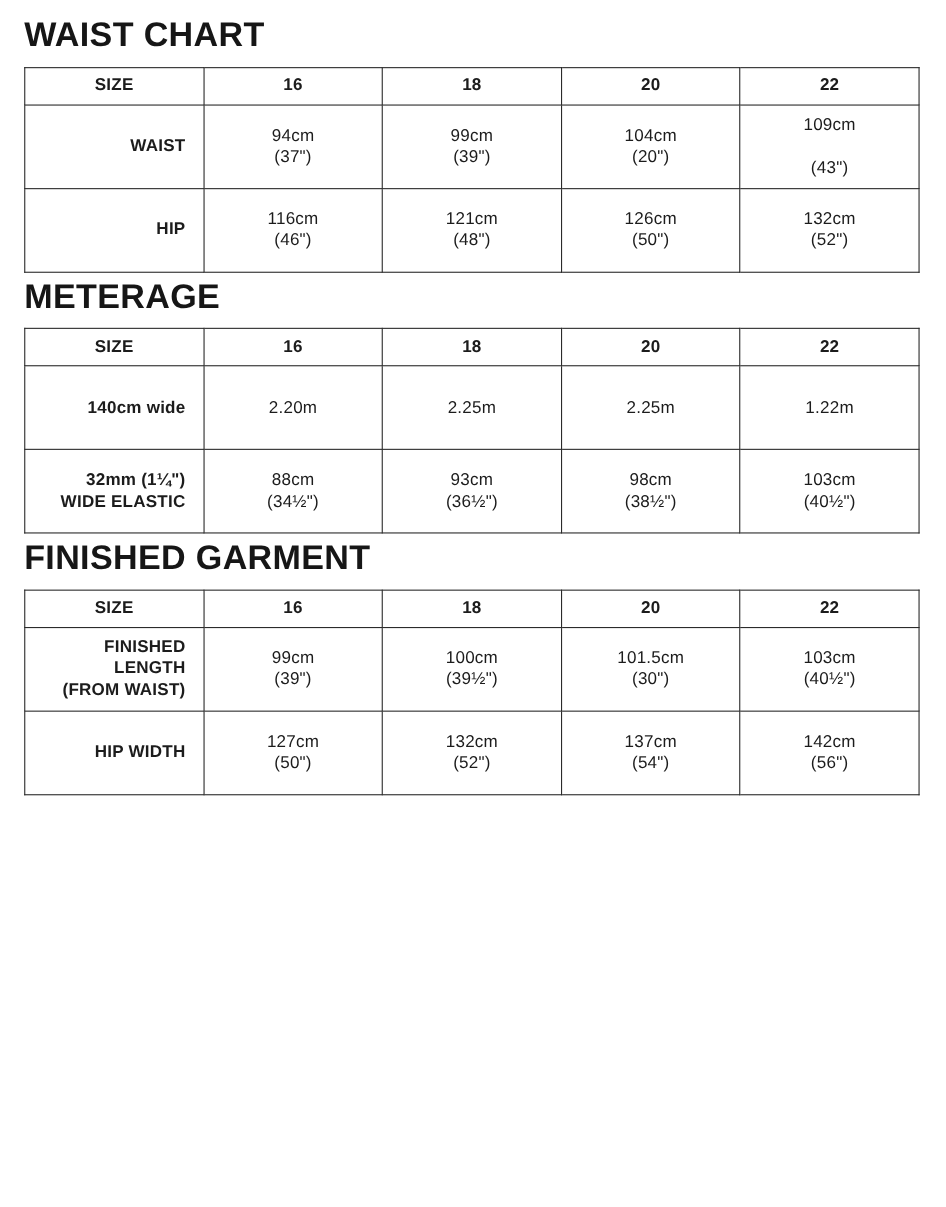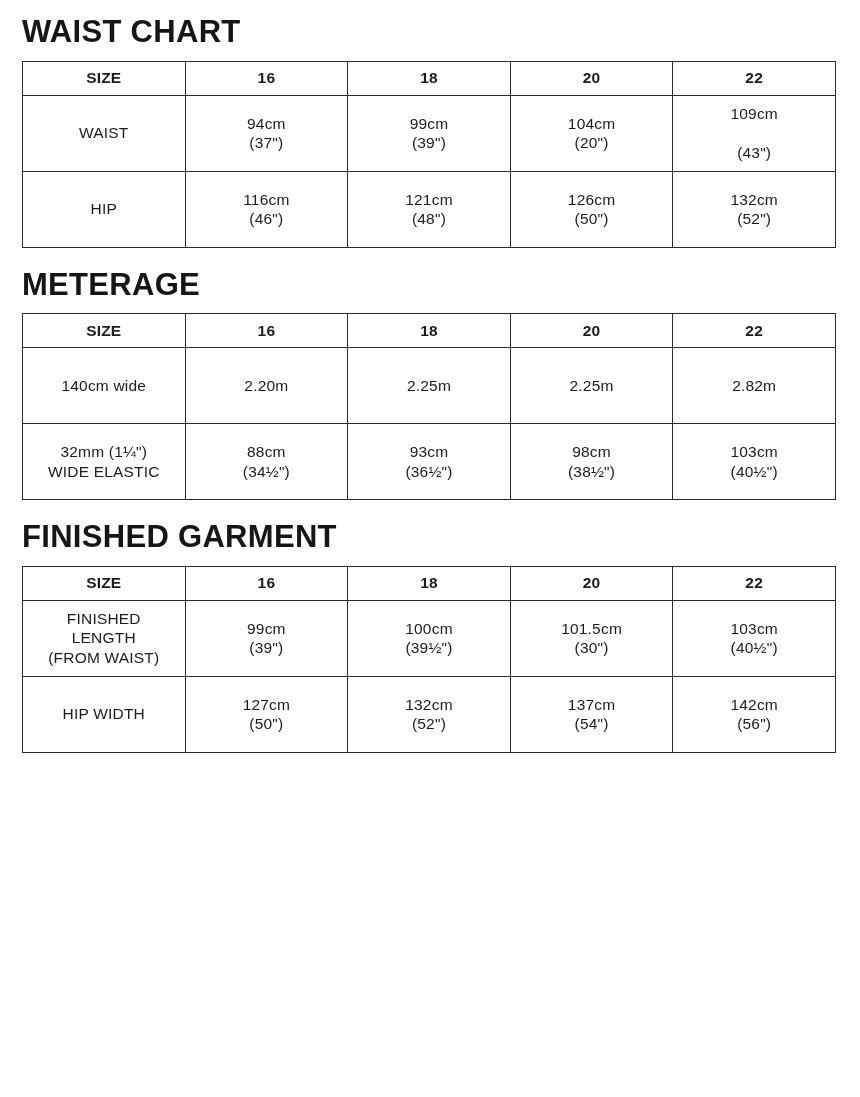--- a/index.html
+++ b/index.html
@@ -20,21 +20,21 @@
   }
   h2.title {
     font-size: 31px;
     font-weight: bold;
     line-height: 1.05;
     letter-spacing: 0.3px;
     color: #161616;
     margin: 16px 0 12px 0;
   }
   section.tbl + section.tbl h2.title {
-    margin-top: 21px;
+    margin-top: 6px;
   }
   table.grid {
     width: 100%;
     border-collapse: collapse;
     table-layout: fixed;
   }
   table.grid th,
   table.grid td {
     border: 1px solid #2b2b2b;
     text-align: center;
@@ -46,21 +46,22 @@
   table.grid thead th {
     height: 34px;
     font-weight: bold;
   }
   table.grid tbody td {
     height: 76px;
     white-space: pre-line;
     line-height: 1.25;
   }
   table.grid tbody td.label {
-    font-weight: normal;
+    font-weight: bold;
+    text-align: right;
   }
   table.grid tbody td.value {
     font-weight: normal;
   }
 </style>
 </head>
 <body>
 
 <main>
 
@@ -115,21 +116,21 @@
             <th>20</th>
             <th>22</th>
           </tr>
         </thead>
         <tbody>
           <tr>
             <td class="label">140cm wide</td>
             <td class="value">2.20m</td>
             <td class="value">2.25m</td>
             <td class="value">2.25m</td>
-            <td class="value">2.82m</td>
+            <td class="value">1.22m</td>
           </tr>
           <tr>
             <td class="label">32mm (1¼")
 WIDE ELASTIC</td>
             <td class="value">88cm
 (34½")</td>
             <td class="value">93cm
 (36½")</td>
             <td class="value">98cm
 (38½")</td>

